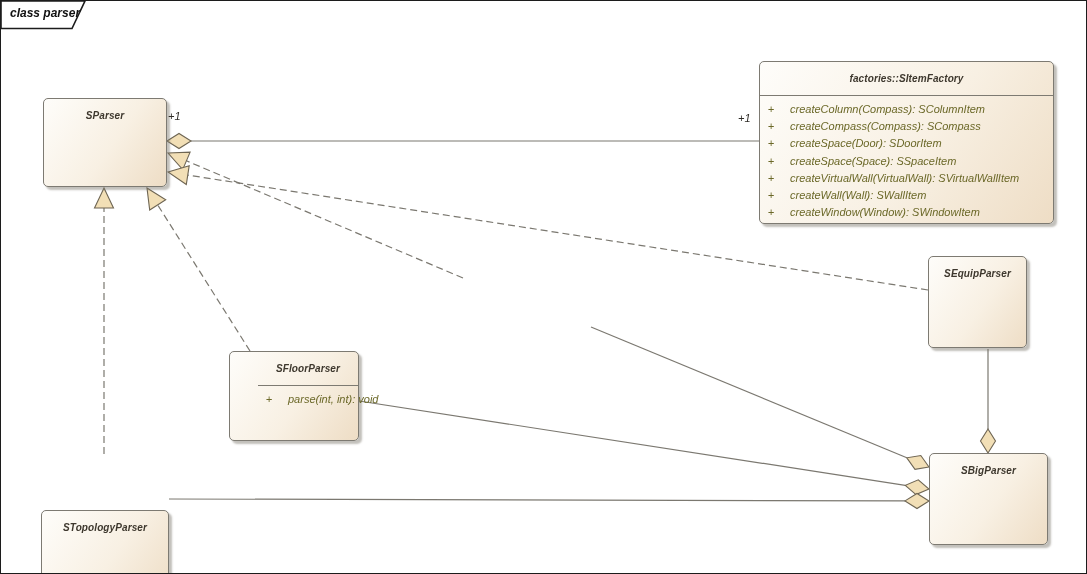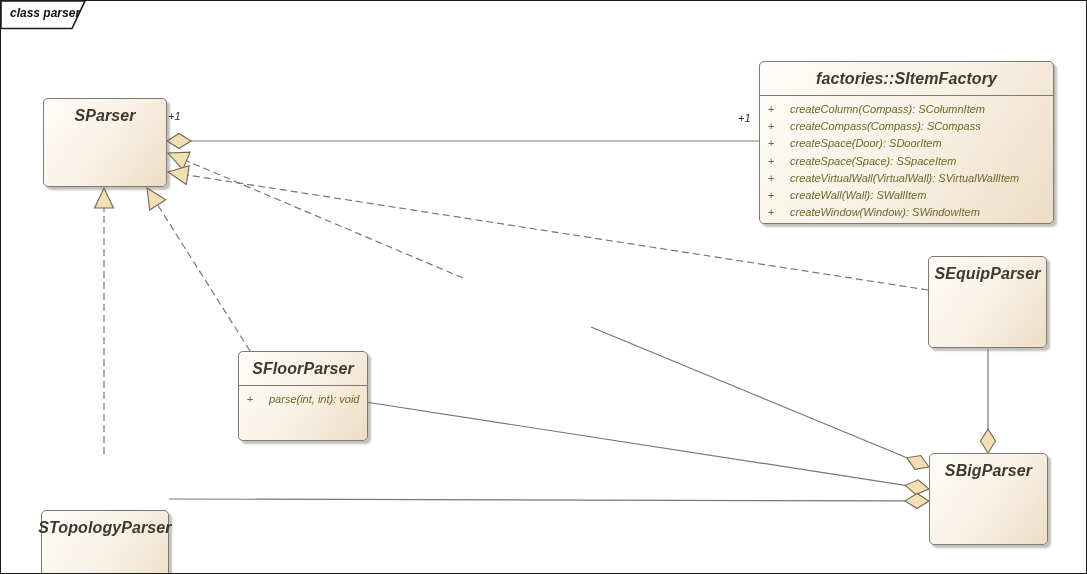--- a/index.html
+++ b/index.html
@@ -16,21 +16,21 @@
   }
   .uml-class{
     position:absolute;z-index:2;box-sizing:border-box;
     border:1px solid #7d7a72;border-radius:5px;
     background:linear-gradient(125deg,#fefdfa 0%,#f8f0e3 55%,#eeddc5 100%);
     box-shadow:3px 3px 2px rgba(120,115,105,0.45);
     display:flex;flex-direction:column;
   }
   .class-title{
     height:33px;min-height:33px;display:flex;align-items:center;justify-content:center;
-    font-size:16px;font-weight:bold;color:#3e382e;letter-spacing:0.1px;
+    font-size:10px;font-weight:bold;color:#3e382e;letter-spacing:0.1px;
   }
   .class-methods{border-top:1px solid #7d7a72;padding-top:5px;}
   .method-row{display:flex;line-height:17.2px;font-size:11px;color:#6b6828;white-space:nowrap;}
   .method-vis{width:22px;min-width:22px;text-align:center;}
   .method-sig{padding-left:8px;}
   .multiplicity-label{
     position:absolute;z-index:2;font-size:11px;color:#2e2b26;white-space:nowrap;
   }
 </style>
 </head>
@@ -111,33 +111,33 @@
         <div class="method-row">
           <span class="method-vis">+</span>
           <span class="method-sig">createWall(Wall): SWallItem</span>
         </div>
         <div class="method-row">
           <span class="method-vis">+</span>
           <span class="method-sig">createWindow(Window): SWindowItem</span>
         </div>
       </div>
     </div>
-    <div class="uml-class" style="left: 237px; top: 350px; width: 130px; height: 90px;">
+    <div class="uml-class" style="left: 228px; top: 350px; width: 130px; height: 90px; padding-left: 28px;">
       <div class="class-title">SFloorParser</div>
       <div class="class-methods">
         <div class="method-row">
           <span class="method-vis">+</span>
           <span class="method-sig">parse(int, int): void</span>
         </div>
       </div>
     </div>
     <div class="uml-class" style="left: 40px; top: 473px; width: 128px; height: 90px; margin-top: 36px;">
       <div class="class-title">STopologyParser</div>
     </div>
-    <div class="uml-class" style="left: 927px; top: 255px; width: 119px; height: 92px;">
+    <div class="uml-class" style="left: 927px; top: 255px; width: 99px; height: 92px;">
       <div class="class-title">SEquipParser</div>
     </div>
     <div class="uml-class" style="left: 928px; top: 452px; width: 119px; height: 92px;">
       <div class="class-title">SBigParser</div>
     </div>
     <span class="multiplicity-label" style="left: 167px; top: 109px;">+1</span>
     <span class="multiplicity-label" style="left: 737px; top: 111px;">+1</span>
   </div>
 
 </body></html>

